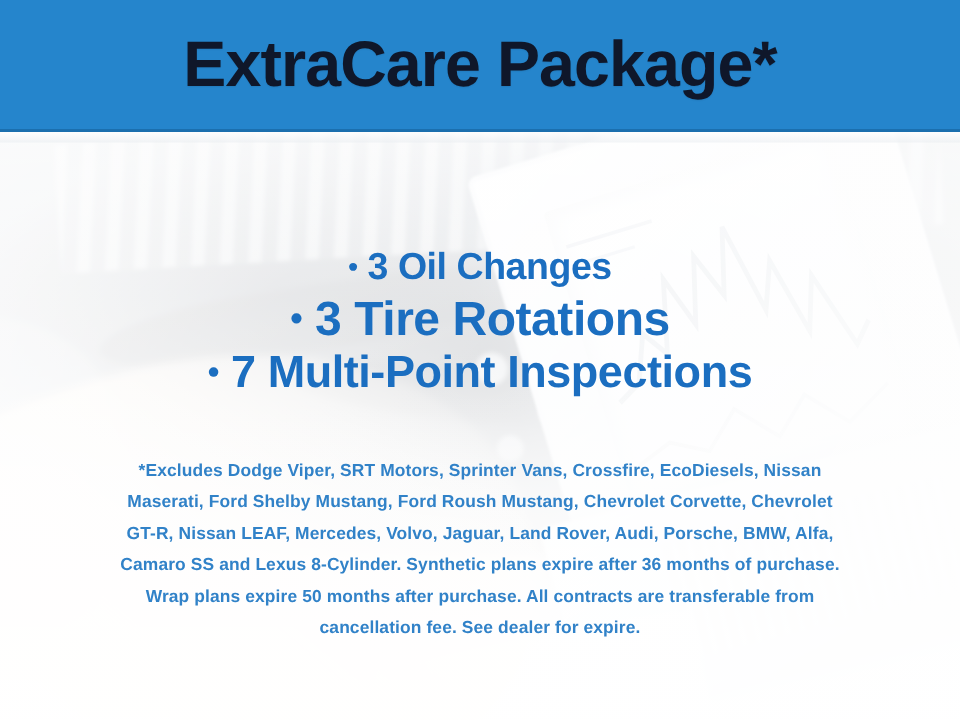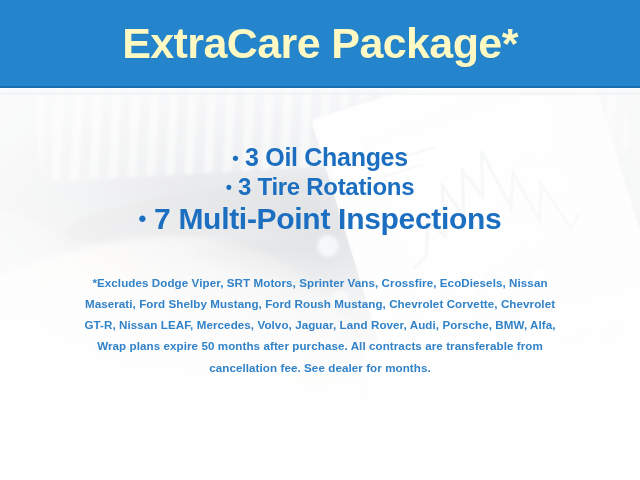--- a/index.html
+++ b/index.html
@@ -157,21 +157,21 @@
 
   
   .banner {
     position:absolute; left:0; top:0; width:640px; height:88px;
     background:#2585cc;
     border-bottom:2px solid #1b6fae;
     display:flex; align-items:center; justify-content:center;
     z-index:5;
   }
   .banner-title {
-    color:#fef9c3;
+    color:#0f172a;
     font-size:43px;
     font-weight:bold;
     letter-spacing:-.6px;
     line-height:1;
     white-space:nowrap;
     text-shadow:0 1px 1px rgba(0,0,0,.07);
   }
   .banner-sub {
     position:absolute; left:0; top:88px; width:640px; height:7px;
     background:linear-gradient(180deg, rgba(255,255,255,.75), rgba(232,236,240,.55));
@@ -179,30 +179,30 @@
   }
 
   
   .content {
     position:absolute; left:0; top:88px; right:0; bottom:0;
     z-index:6;
     display:flex; flex-direction:column;
   }
 
   .benefits {
-    margin-top:55px;
+    margin-top:76px;
     text-align:center;
     color:#1b6ec0;
     font-weight:bold;
     letter-spacing:-.3px;
   }
   .benefit { line-height:1.18; white-space:nowrap; }
   .benefit .dot { font-size:.74em; vertical-align:.12em; }
   .benefit-1 { font-size:25px; }
-  .benefit-2 { font-size:24px; }
+  .benefit-2 { font-size:32px; }
   .benefit-3 { font-size:30px; }
 
   .disclaimer {
     margin-top:36px;
     padding:0 17px;
     text-align:center;
     color:#3182c8;
     font-size:11.6px;
     font-weight:bold;
     line-height:1.82;
@@ -250,18 +250,19 @@
     <div class="benefits">
       <div class="benefit benefit-1"><span class="dot">•</span> <span>3 Oil Changes</span></div>
       <div class="benefit benefit-2"><span class="dot">•</span> <span>3 Tire Rotations</span></div>
       <div class="benefit benefit-3"><span class="dot">•</span> <span>7 Multi-Point Inspections</span></div>
     </div>
 
     <div class="disclaimer">
       <span>*Excludes Dodge Viper, SRT Motors, Sprinter Vans, Crossfire, EcoDiesels, Nissan</span>
       <span>Maserati, Ford Shelby Mustang, Ford Roush Mustang, Chevrolet Corvette, Chevrolet</span>
       <span>GT-R, Nissan LEAF, Mercedes, Volvo, Jaguar, Land Rover, Audi, Porsche, BMW, Alfa,</span>
+      <span>Camaro SS and Lexus 8-Cylinder. Synthetic plans expire after 36 months of purchase.</span>
       <span>Wrap plans expire 50 months after purchase. All contracts are transferable from</span>
-      <span>cancellation fee. See dealer for months.</span>
+      <span>cancellation fee. See dealer for expire.</span>
     </div>
 
   </div>
 </div>
 
 </body></html>

